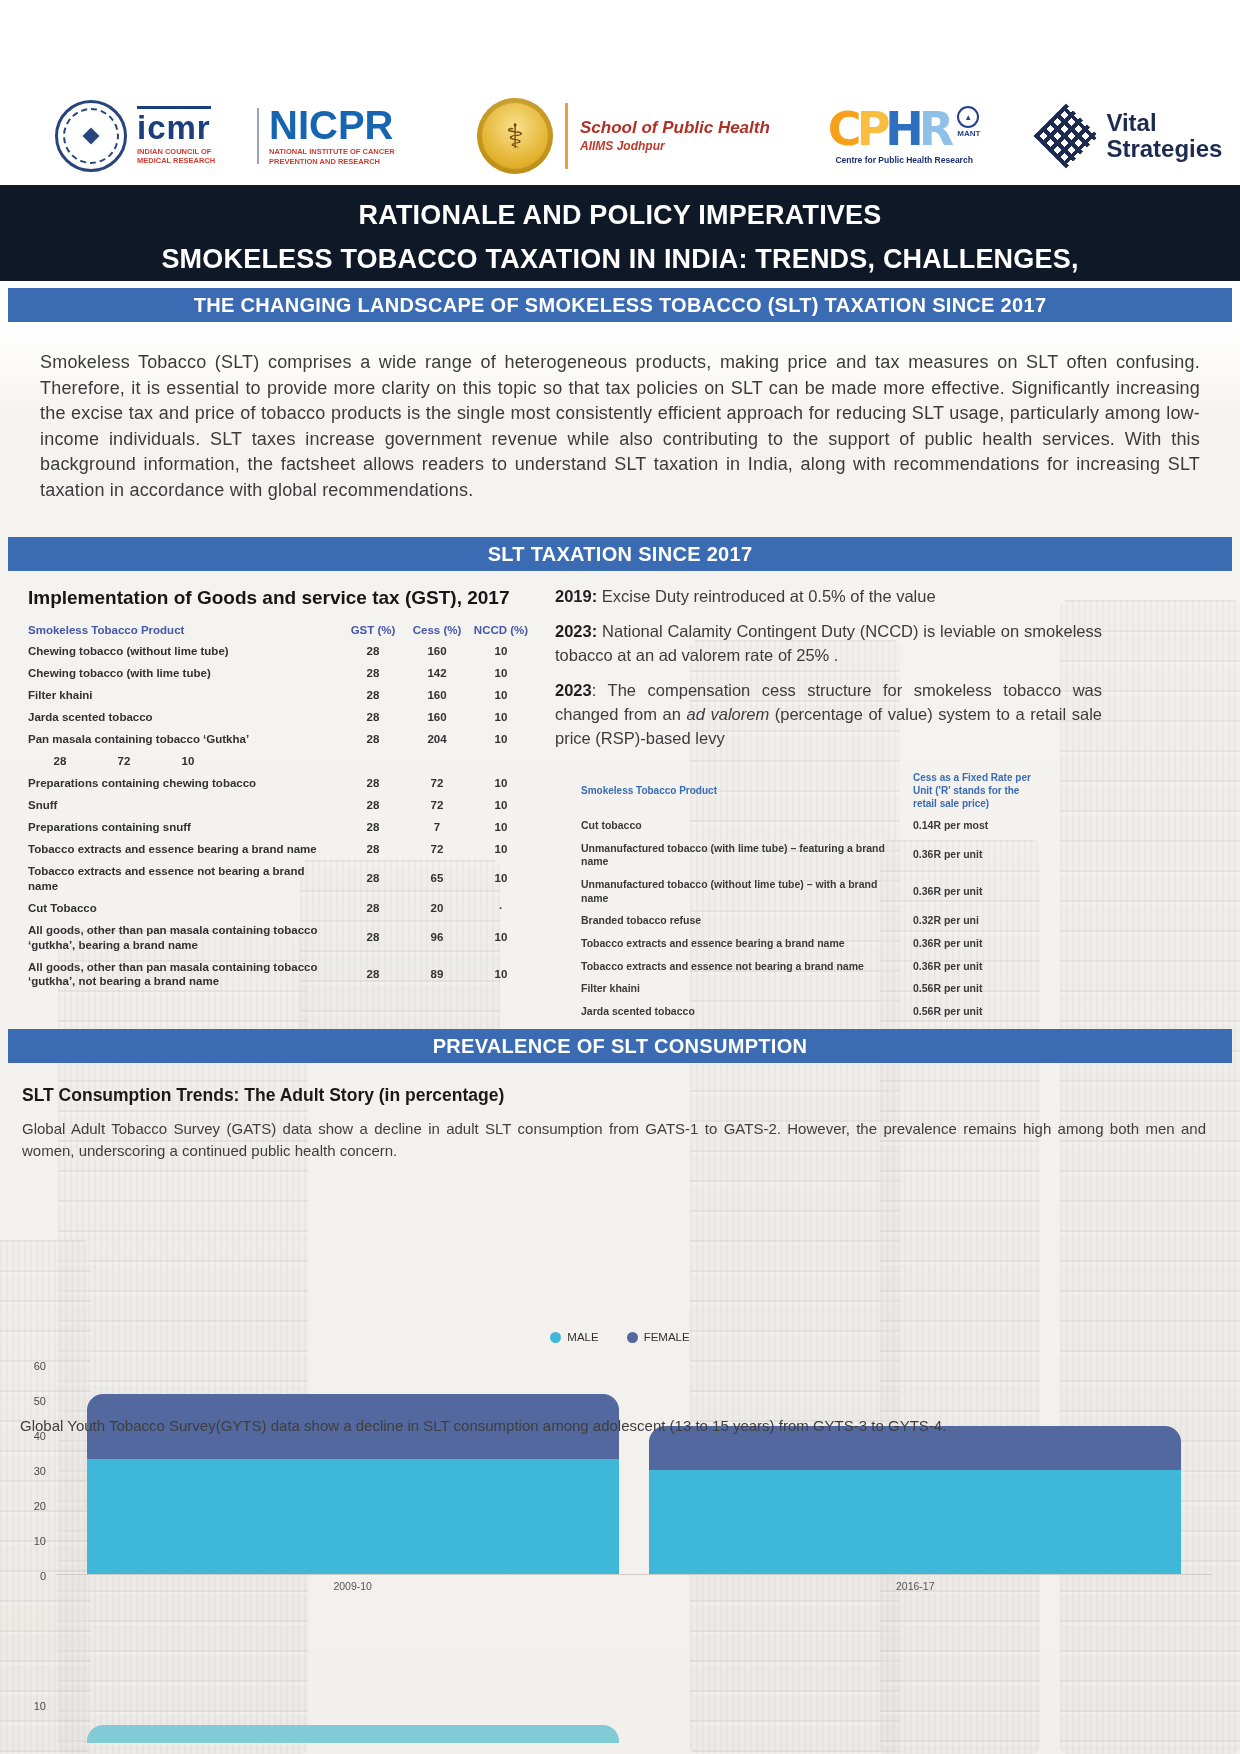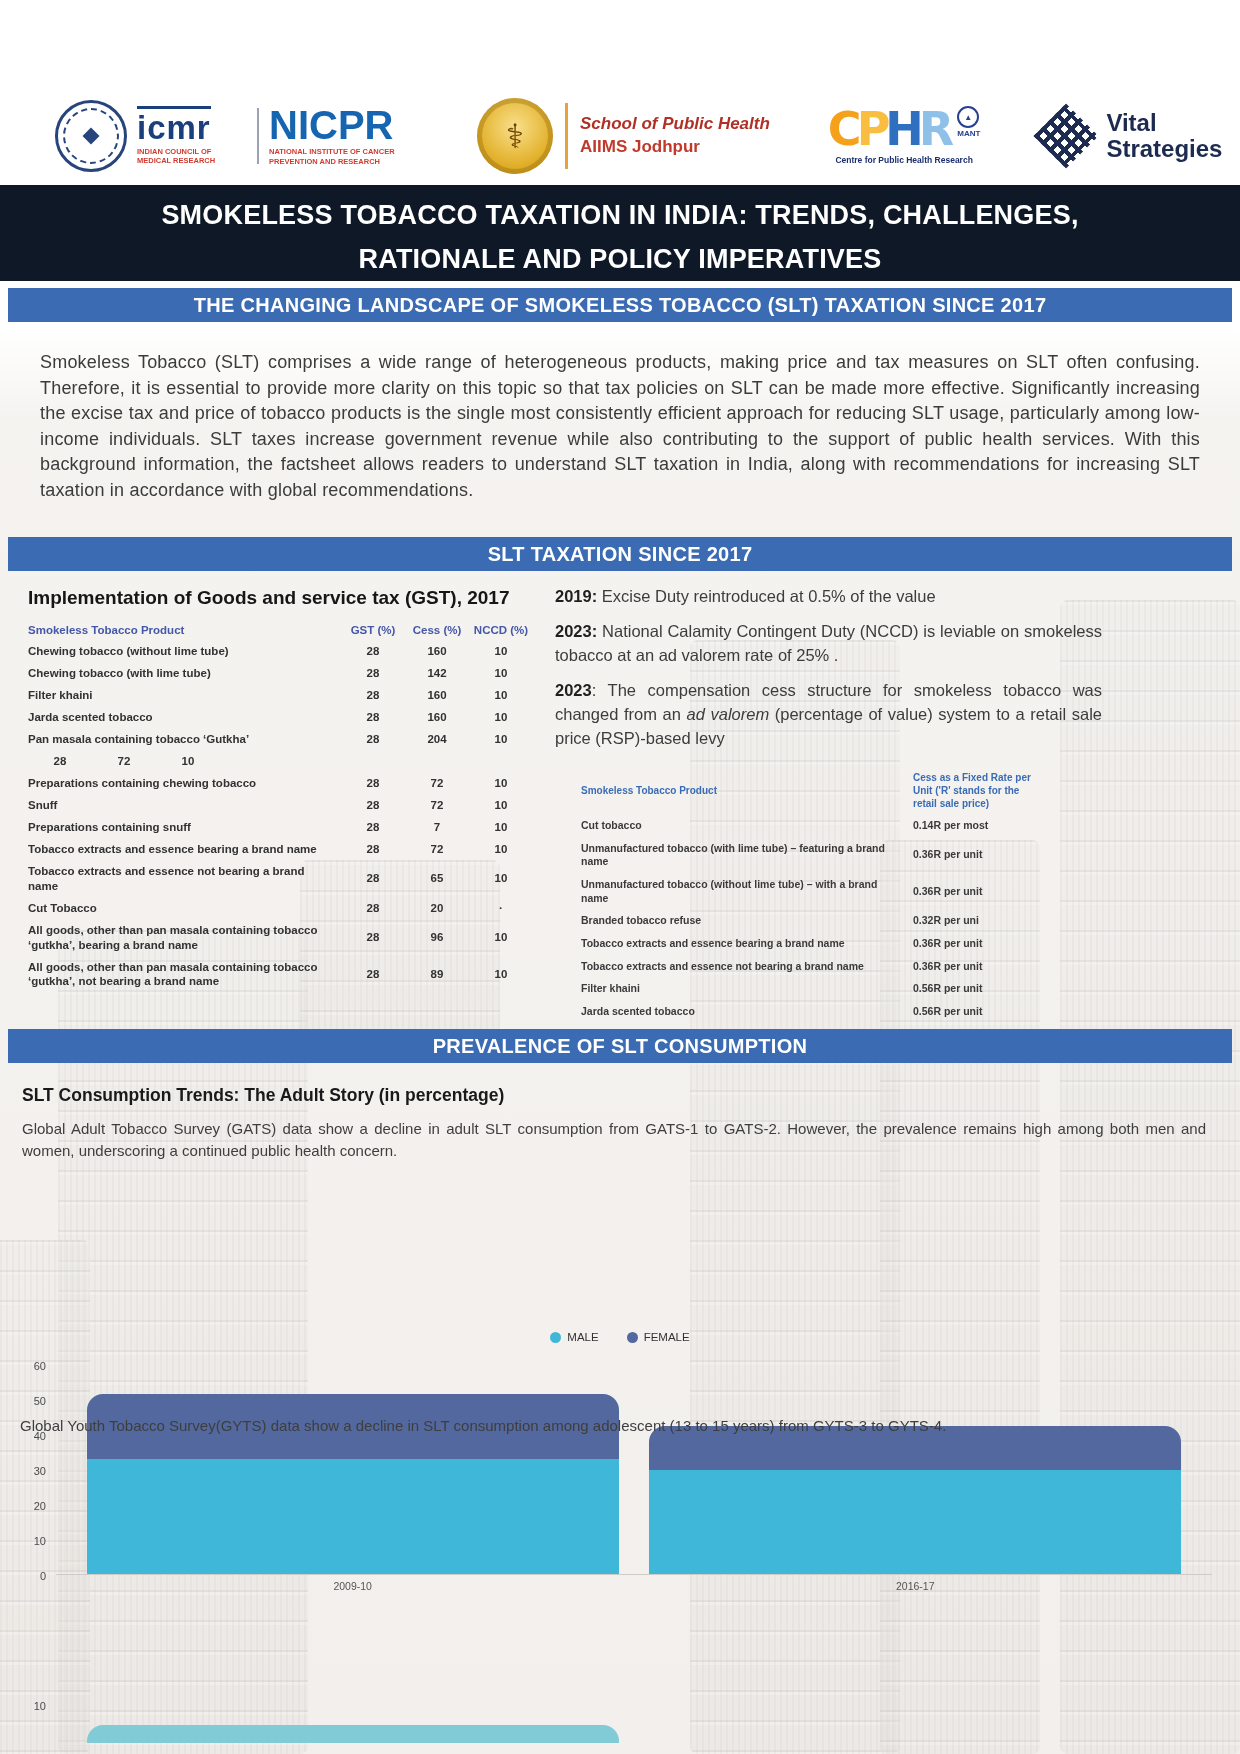--- a/index.html
+++ b/index.html
@@ -25,21 +25,21 @@
   .icmr-word{font-size:33px;font-weight:800;color:#1b3e7c;letter-spacing:1px;line-height:1;border-top:3px solid #1b3e7c;padding-top:2px;display:inline-block;}
   .icmr-sub{font-size:7.5px;font-weight:700;color:#d23b2f;width:110px;line-height:1.25;margin-top:3px;}
   .logo-vdiv{width:2px;height:56px;background:#9aa3b5;margin:0 10px;}
   .nicpr-word{font-size:40px;font-weight:800;color:#1565b0;line-height:1;}
   .nicpr-sub{font-size:7.5px;font-weight:700;color:#d23b2f;width:150px;line-height:1.25;margin-top:2px;}
   .aiims-seal{width:76px;height:76px;border-radius:50%;background:radial-gradient(circle at 50% 38%,#f9e08c,#e3b22e 60%,#c6900f);
               box-shadow:inset 0 0 0 5px rgba(140,100,10,.35);display:flex;align-items:center;justify-content:center;
               font-size:34px;color:#6f4300;}
   .aiims-vdiv{width:3px;height:66px;background:#e8a23c;margin:0 12px;}
   .aiims-l1{font-size:17px;font-weight:800;font-style:italic;color:#b03026;line-height:1.3;}
-  .aiims-l2{font-size:17px;font-weight:800;color:#c0392b;line-height:1.3;}
+  .aiims-l2{font-size:12px;font-weight:800;font-style:italic;color:#c0392b;line-height:1.3;}
   .cphr-col{text-align:center;}
   .cphr-row{display:flex;align-items:flex-start;justify-content:center;}
   .cphr-letter{font-size:46px;font-weight:800;letter-spacing:-5px;line-height:1;font-family:"DejaVu Sans","Liberation Sans",sans-serif;}
   .cl0{color:#f5a11c;} .cl1{color:#f9bd3f;} .cl2{color:#2f6fc0;} .cl3{color:#8fc0e8;}
   .mant{margin-left:8px;text-align:center;}
   .mant-emblem{width:22px;height:22px;border:2px solid #28418f;border-radius:50%;box-sizing:border-box;
                display:flex;align-items:center;justify-content:center;font-size:8px;color:#28418f;}
   .mant-name{font-size:8px;font-weight:800;color:#28418f;margin-top:1px;}
   .cphr-caption{font-size:8.5px;font-weight:700;color:#1b2f6e;margin-top:3px;}
   .vital-icon{width:56px;height:56px;transform:rotate(45deg) scale(.82);flex:none;
@@ -155,22 +155,22 @@
       <div class="logo-block">
         <div class="vital-icon"></div>
         <div class="vital-text">
           <div>Vital</div>
           <div>Strategies</div>
         </div>
       </div>
     </div>
 
     <div class="title-banner">
+      <div>RATIONALE AND POLICY IMPERATIVES</div>
       <div>SMOKELESS TOBACCO TAXATION IN INDIA: TRENDS, CHALLENGES,</div>
-      <div>RATIONALE AND POLICY IMPERATIVES</div>
     </div>
 
     <div class="banner mt7">THE CHANGING LANDSCAPE OF SMOKELESS TOBACCO (SLT) TAXATION SINCE 2017</div>
     <div class="intro">
       <p>Smokeless Tobacco (SLT) comprises a wide range of heterogeneous products, making price and tax measures on SLT often confusing. Therefore, it is essential to provide more clarity on this topic so that tax policies on SLT can be made more effective. Significantly increasing the excise tax and price of tobacco products is the single most consistently efficient approach for reducing SLT usage, particularly among low-income individuals. SLT taxes increase government revenue while also contributing to the support of public health services. With this background information, the factsheet allows readers to understand SLT taxation in India, along with recommendations for increasing SLT taxation in accordance with global recommendations.</p>
     </div>
 
     <div class="banner mt10">SLT TAXATION SINCE 2017</div>
     <div class="tax">
       <div class="tax-left">

